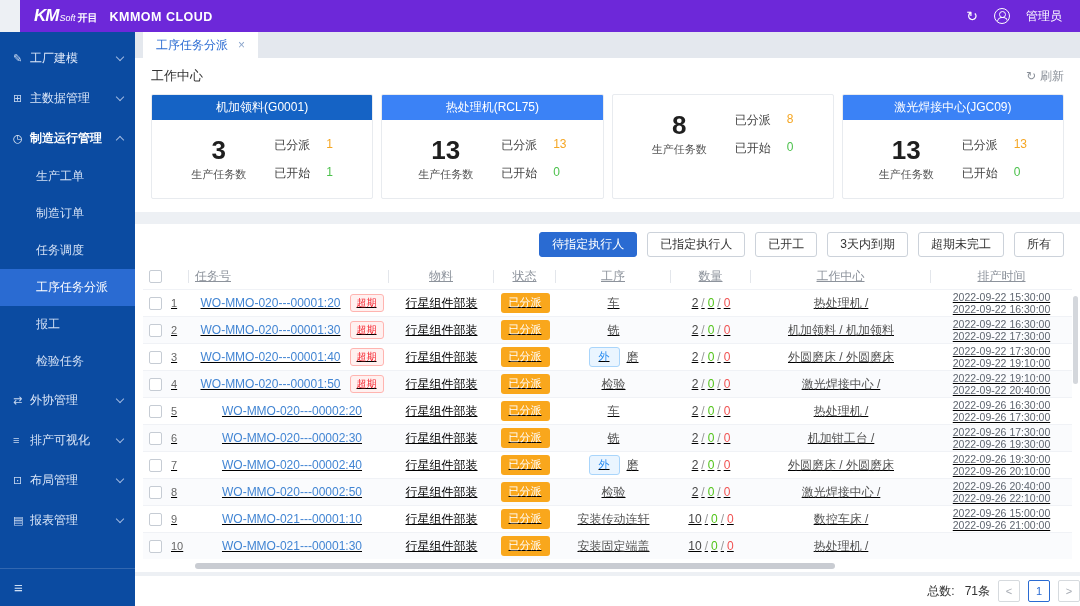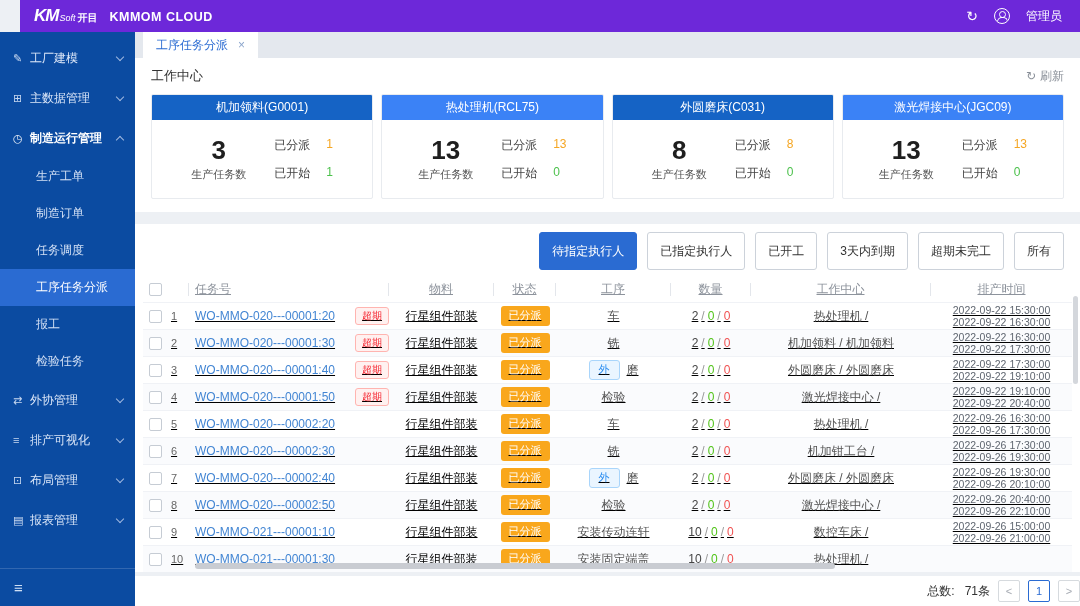--- a/index.html
+++ b/index.html
@@ -63,34 +63,34 @@
   .cb-total { font-size:26px; font-weight:bold; color:#1f1f1f; line-height:28px; }
   .cb-total-label { font-size:11px; color:#555; margin-top:3px; }
   .cb-right { display:flex; flex-direction:column; gap:11px; font-size:12px; color:#444; }
   .cb-row { display:flex; gap:16px; }
   .val-orange { color:#f5a623; }
   .val-green { color:#4cc14c; }
 
   
   .panel2 { background:#fff; margin-top:12px; flex:1; position:relative; display:flex; flex-direction:column; overflow:hidden; }
   .filters { display:flex; justify-content:flex-end; gap:10px; padding:8px 16px 6px; flex:none; }
-  .fbtn { height:38px; padding:0 12px; border:1px solid #ccd2da; border-radius:3px; background:#fff;
+  .fbtn { height:25px; padding:0 12px; border:1px solid #ccd2da; border-radius:3px; background:#fff;
     font-size:12px; color:#333; display:flex; align-items:center; cursor:pointer; white-space:nowrap; }
   .fbtn.active { background:#2a6bd2; border-color:#2a6bd2; color:#fff; }
 
   .tbl { padding:0 8px; flex:1; overflow:hidden; }
   .thead, .trow { display:grid; grid-template-columns:46px 200px 105px 62px 115px 80px 180px 1fr; align-items:center;text-decoration:underline; }
   .thead { height:26px; color:#8d939c; font-size:12px; }
   .thead > div { display:flex; justify-content:center; align-items:center; height:13px; border-right:1px solid #e3e6eb; }
   .thead > div:last-child { border-right:none; }
   .thead > div.hleft { justify-content:flex-start; padding-left:6px; }
   .trow { height:27px; font-size:12px; border-top:1px solid #f0f2f6; }
   .trow:nth-child(even) { background:#fafbfd; }
   .cell { display:flex; justify-content:center; align-items:center; white-space:nowrap; overflow:hidden; }
-  .cell.left { justify-content:space-between; padding-left:6px; }
+  .cell.left { justify-content:center; padding-left:6px; }
   .sel { display:flex; align-items:center; gap:9px; padding-left:6px; }
   .cbx { width:13px; height:13px; border:1px solid #c6ccd4; border-radius:2px; background:#fff; cursor:pointer; flex:none; }
   .rownum { font-size:11px; color:#666; }
   .task-link { color:#4285d3; cursor:pointer; }
   .ov-badge { font-size:10px; color:#f5222d; background:#fff1f0; border:1px solid #ffb4b0; border-radius:3px; padding:1px 6px; margin-left:9px; }
   .status-badge { background:#f9a71c; color:#fff; font-size:11px; padding:2px 8px 3px; border-radius:3px; }
   .proc-badge { color:#2a8cf0; background:#eaf5ff; border:1px solid #a9d5fb; border-radius:3px; padding:1px 9px 2px; font-size:11px; margin-right:7px; }
   .proc-text { color:#555; }
   .qty { color:#444; }
   .qsep { color:#999; margin:0 3px; }
@@ -268,21 +268,20 @@
                   </div>
                   <div class="cb-row">
                     <span>已开始</span>
                     <span class="val-green">0</span>
                   </div>
                 </div>
               </div>
             </div>
 
             <div class="card">
-              <div class="card-hdr">外圆磨床(C031)</div>
               <div class="card-body">
                 <div class="cb-left">
                   <div class="cb-total">8</div>
                   <div class="cb-total-label">生产任务数</div>
                 </div>
                 <div class="cb-right">
                   <div class="cb-row">
                     <span>已分派</span>
                     <span class="val-orange">8</span>
                   </div>

